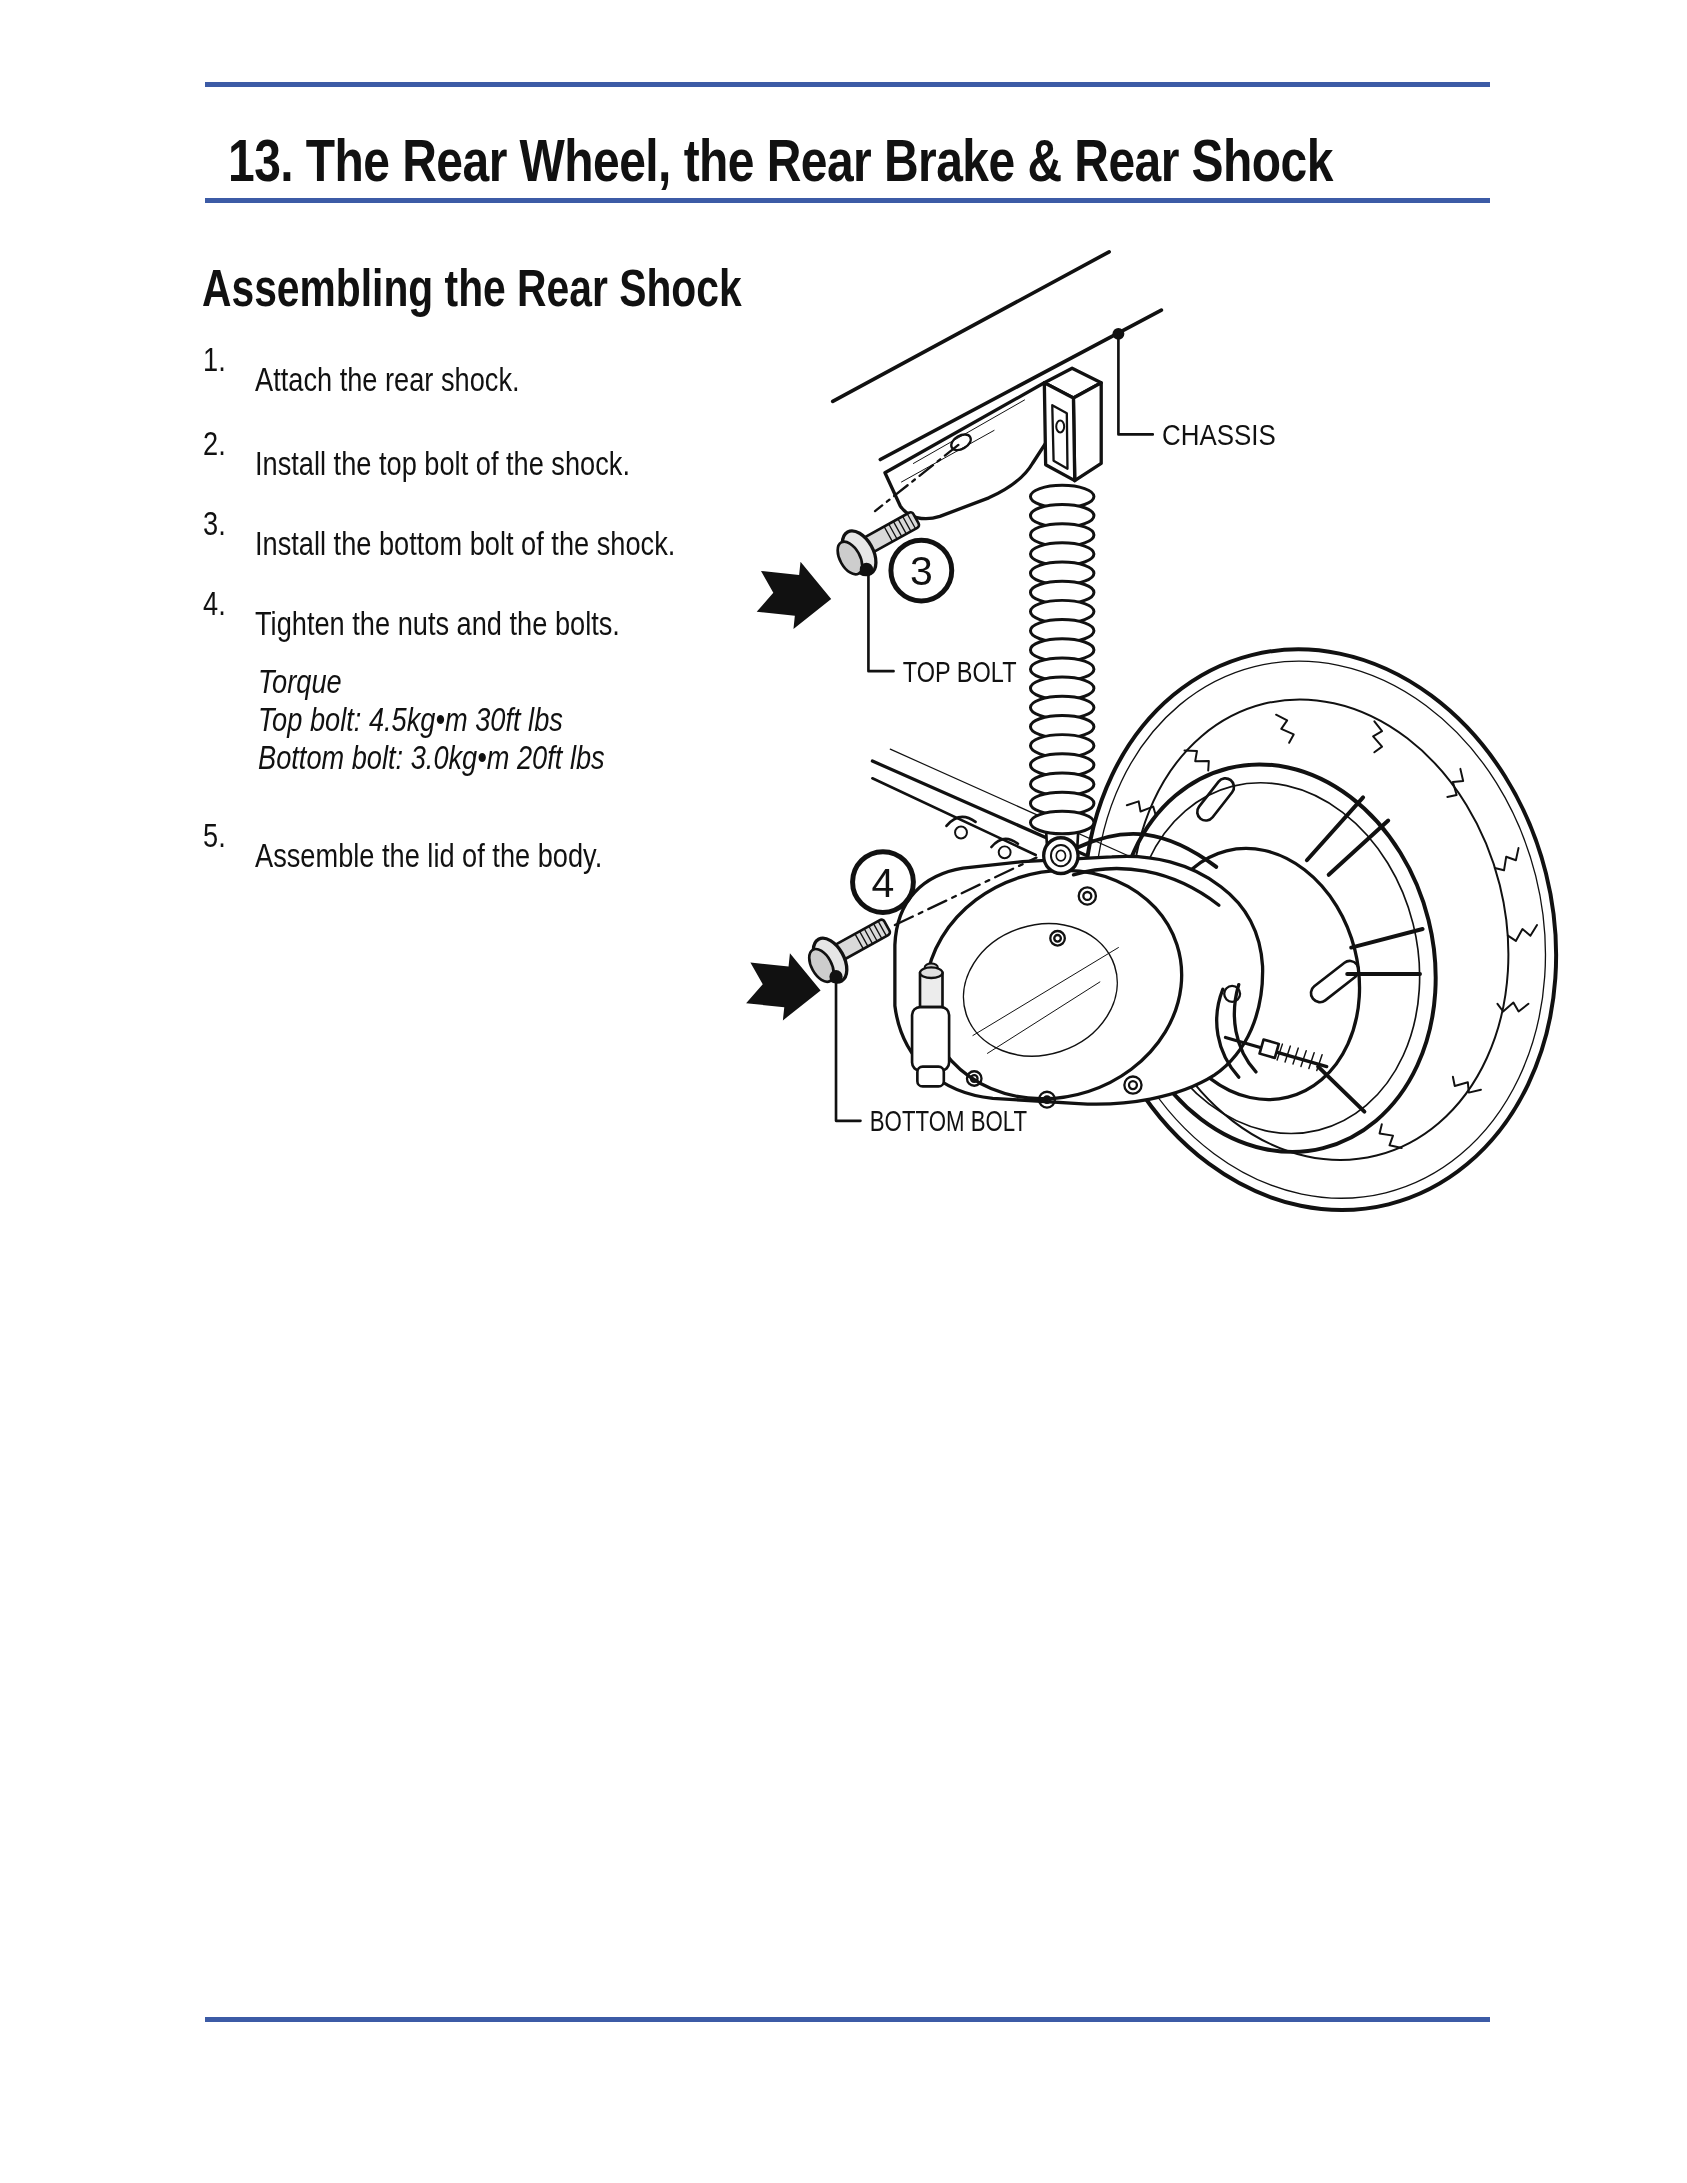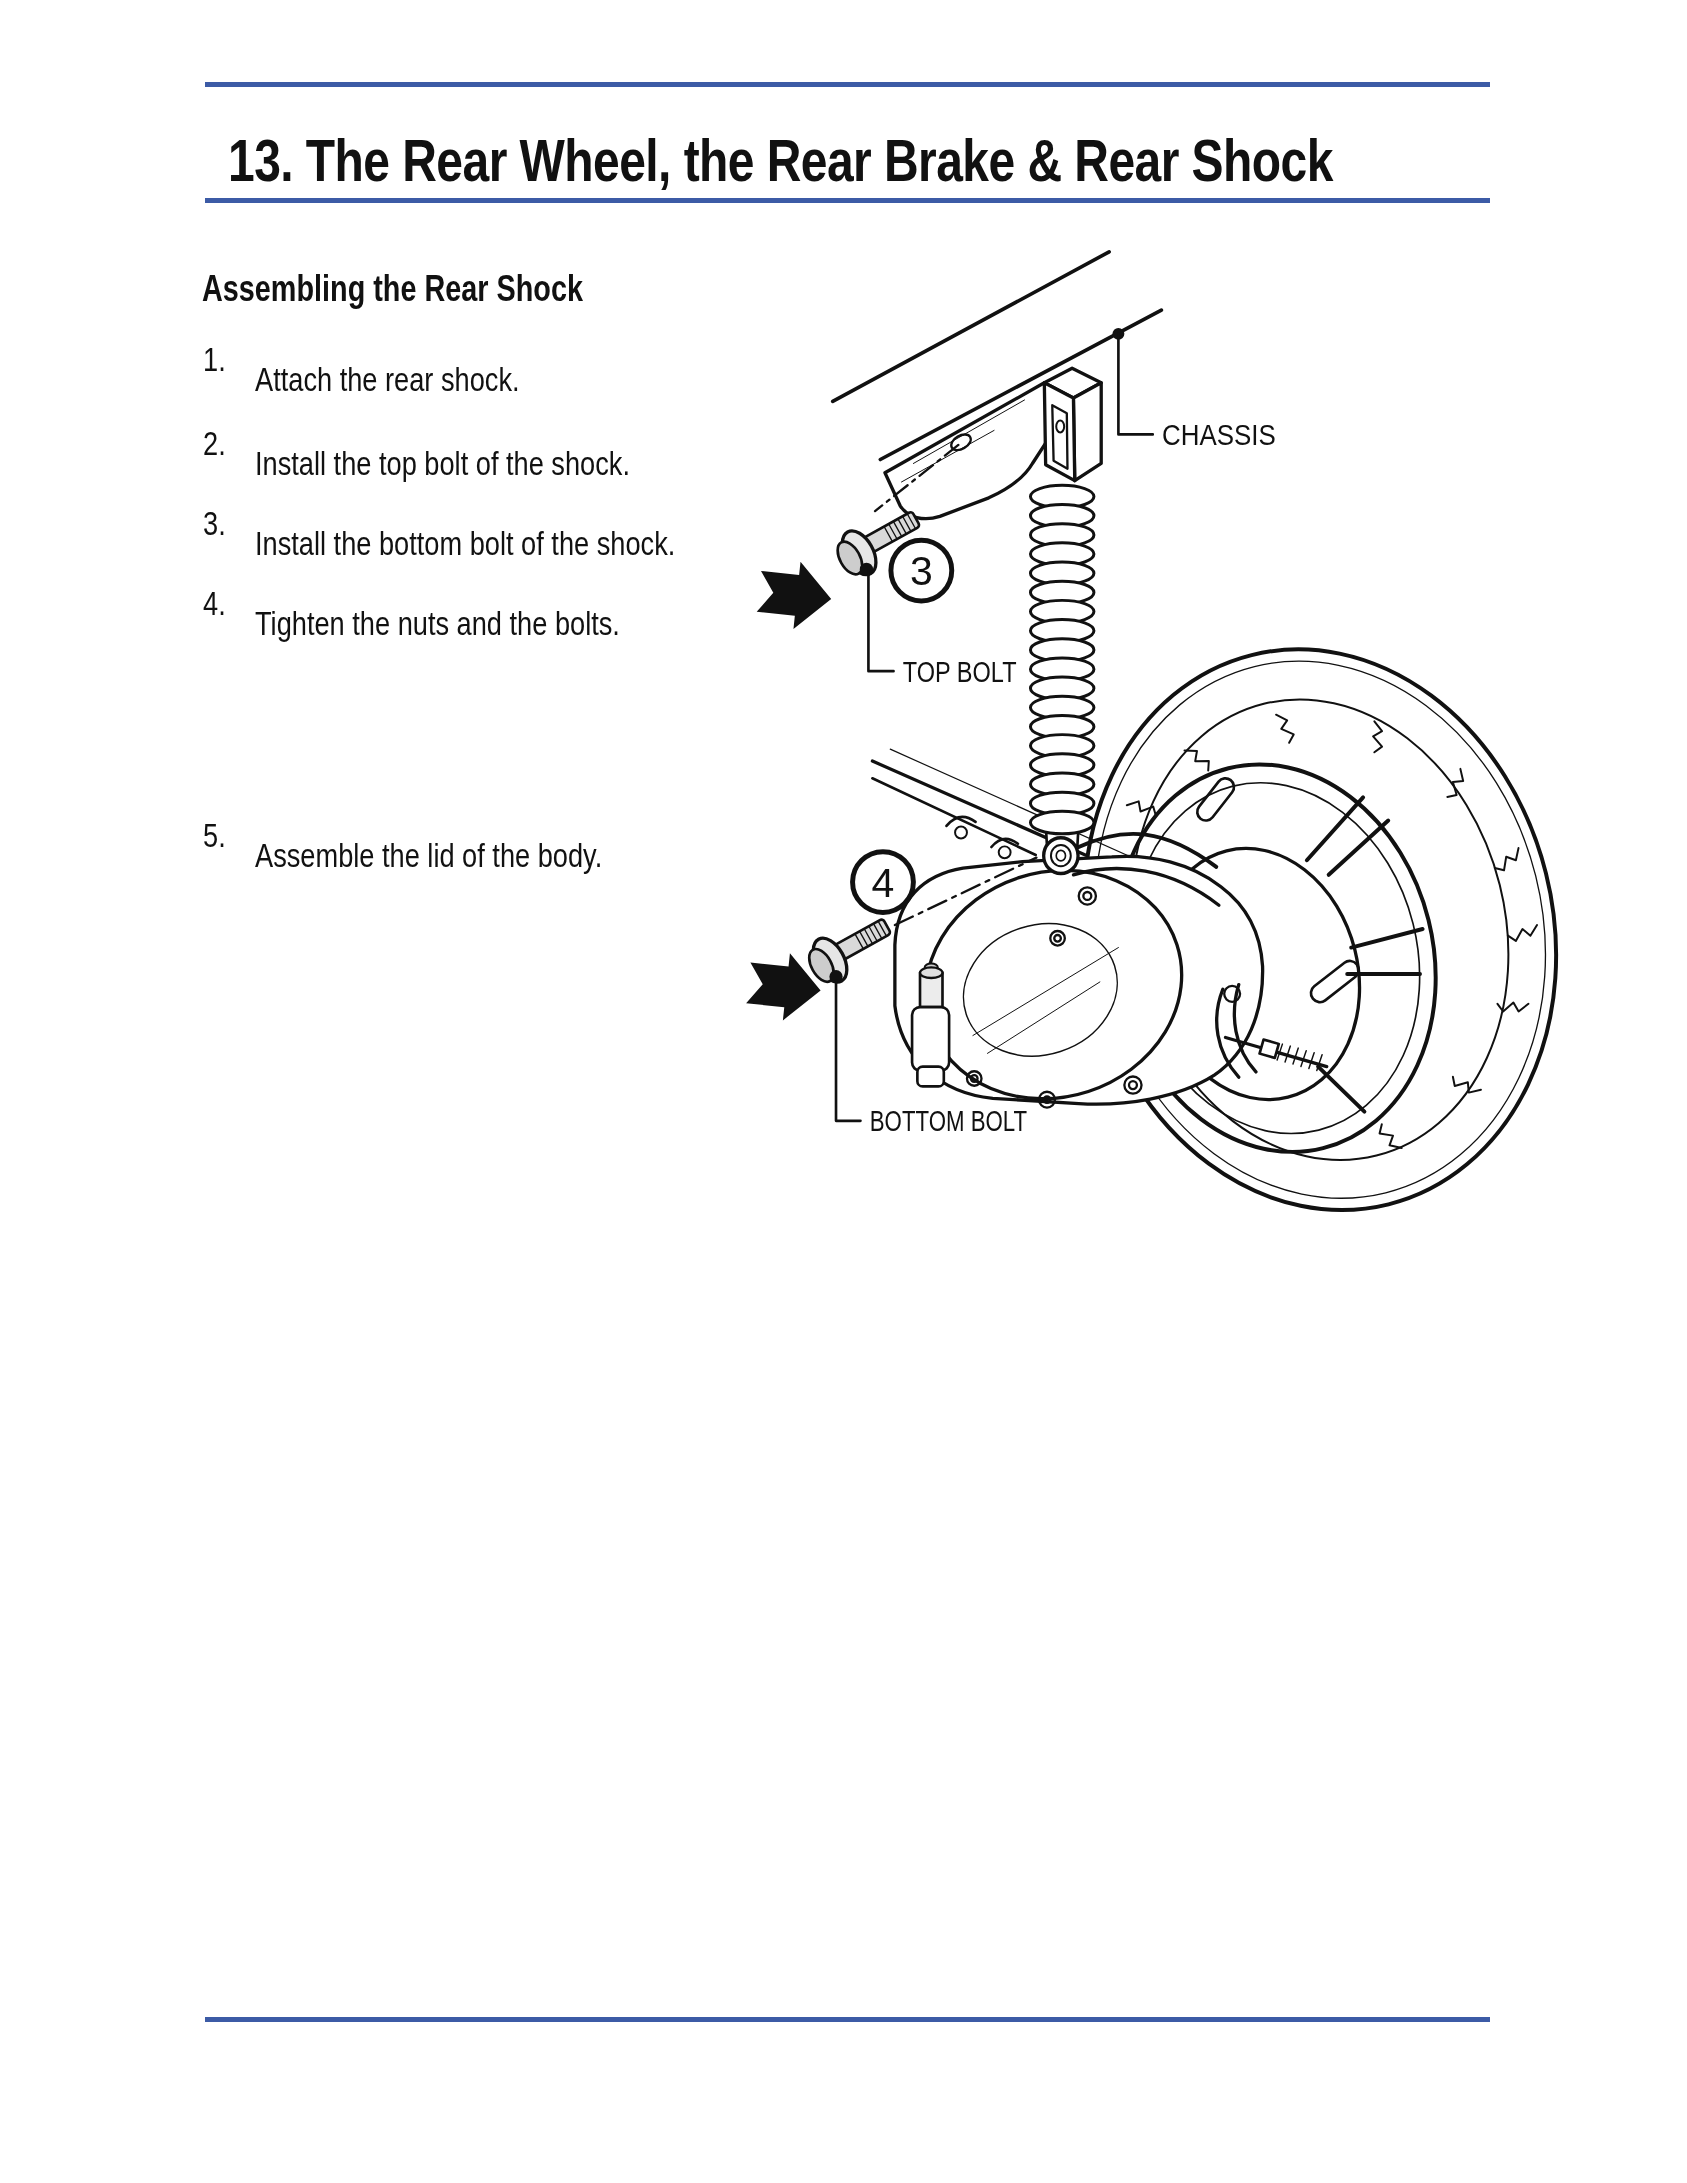--- a/index.html
+++ b/index.html
@@ -6,21 +6,21 @@
   .page{
     position:relative;width:1687px;height:2183px;background:#ffffff;
     font-family:"Liberation Sans",sans-serif;color:#111;overflow:hidden;
   }
   .rule{position:absolute;left:205px;width:1285px;height:5.3px;background:#3c5ba6;}
   .rule-top{top:82px;}
   .rule-mid{top:198px;}
   .rule-bottom{top:2017px;}
   .cx{display:inline-block;transform:scaleX(0.80);transform-origin:0 50%;white-space:nowrap;}
   .title{position:absolute;left:212px;top:112px;margin:16px;font-size:60px;line-height:66px;font-weight:700;letter-spacing:-0.7px;}
-  .heading{position:absolute;left:202px;top:267px;margin:0;font-size:36px;line-height:44px;font-weight:700;}
+  .heading{position:absolute;left:202px;top:267px;margin:0;font-size:51px;line-height:44px;font-weight:700;}
   .step{position:absolute;left:203px;height:40px;font-size:34px;line-height:37px;}
   .step .num{position:absolute;left:0;top:0;}
   .step .txt{position:absolute;left:52px;top:0;margin-top:20px;}
   .torque{position:absolute;left:258px;top:662px;font-size:34px;line-height:38px;}
   .torque .cx{font-style:italic;}
   .diagram{position:absolute;left:715px;top:232px;width:906px;height:992px;}
   .diagram text{font-family:"Liberation Sans",sans-serif;fill:#111;}
   .dlabel{font-size:44px;}
   .dnum{font-size:62px;}
 </style>
@@ -47,20 +47,25 @@
   </div>
   <div class="step" style="top:505px">
     <span class="num"><span class="cx">3.</span></span>
     <span class="txt"><span class="cx">Install the bottom bolt of the shock.</span></span>
   </div>
   <div class="step" style="top:585px">
     <span class="num"><span class="cx">4.</span></span>
     <span class="txt"><span class="cx">Tighten the nuts and the bolts.</span></span>
   </div>
 
+  <div class="torque">
+    <div><span class="cx">Torque</span></div>
+    <div><span class="cx">Top bolt: 4.5kg•m 30ft lbs</span></div>
+    <div><span class="cx">Bottom bolt: 3.0kg•m 20ft lbs</span></div>
+  </div>
 
   <div class="step" style="top:817px">
     <span class="num"><span class="cx">5.</span></span>
     <span class="txt"><span class="cx">Assemble the lid of the body.</span></span>
   </div>
 
   <svg class="diagram" viewBox="1080 350 1370 1500">
     <g stroke="#111" fill="none" stroke-linecap="round" stroke-linejoin="round">
 
       <g>

